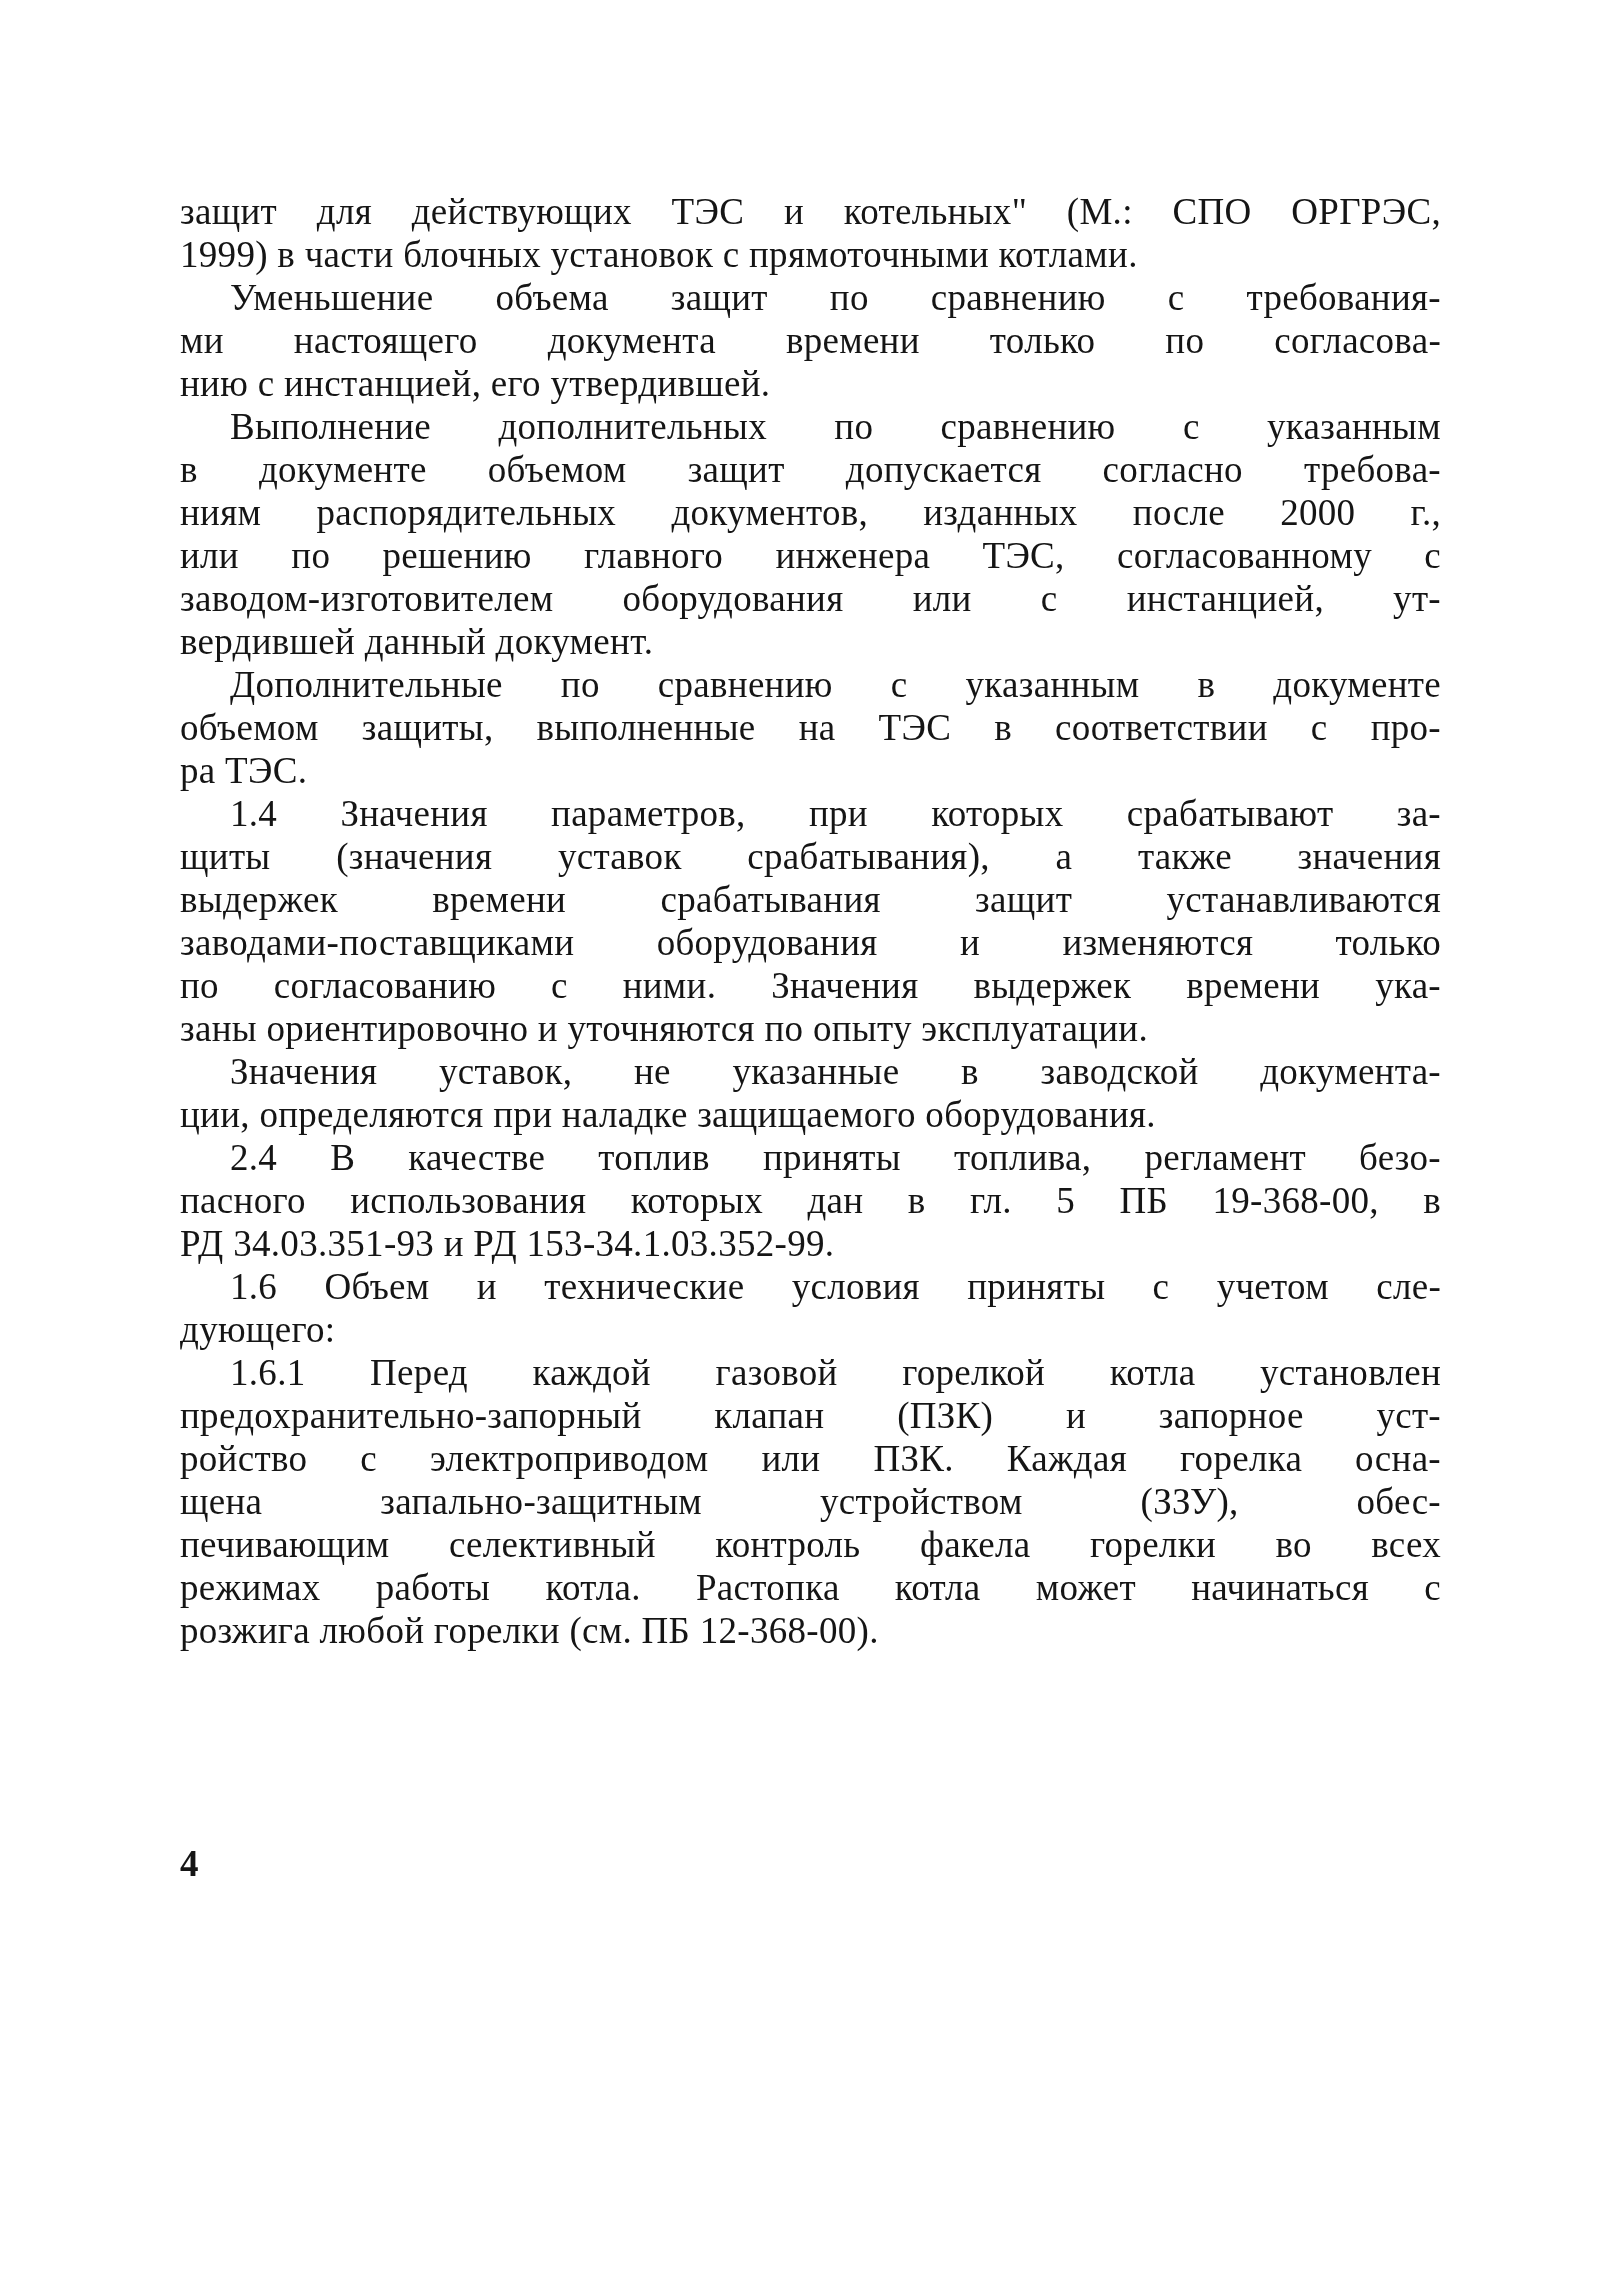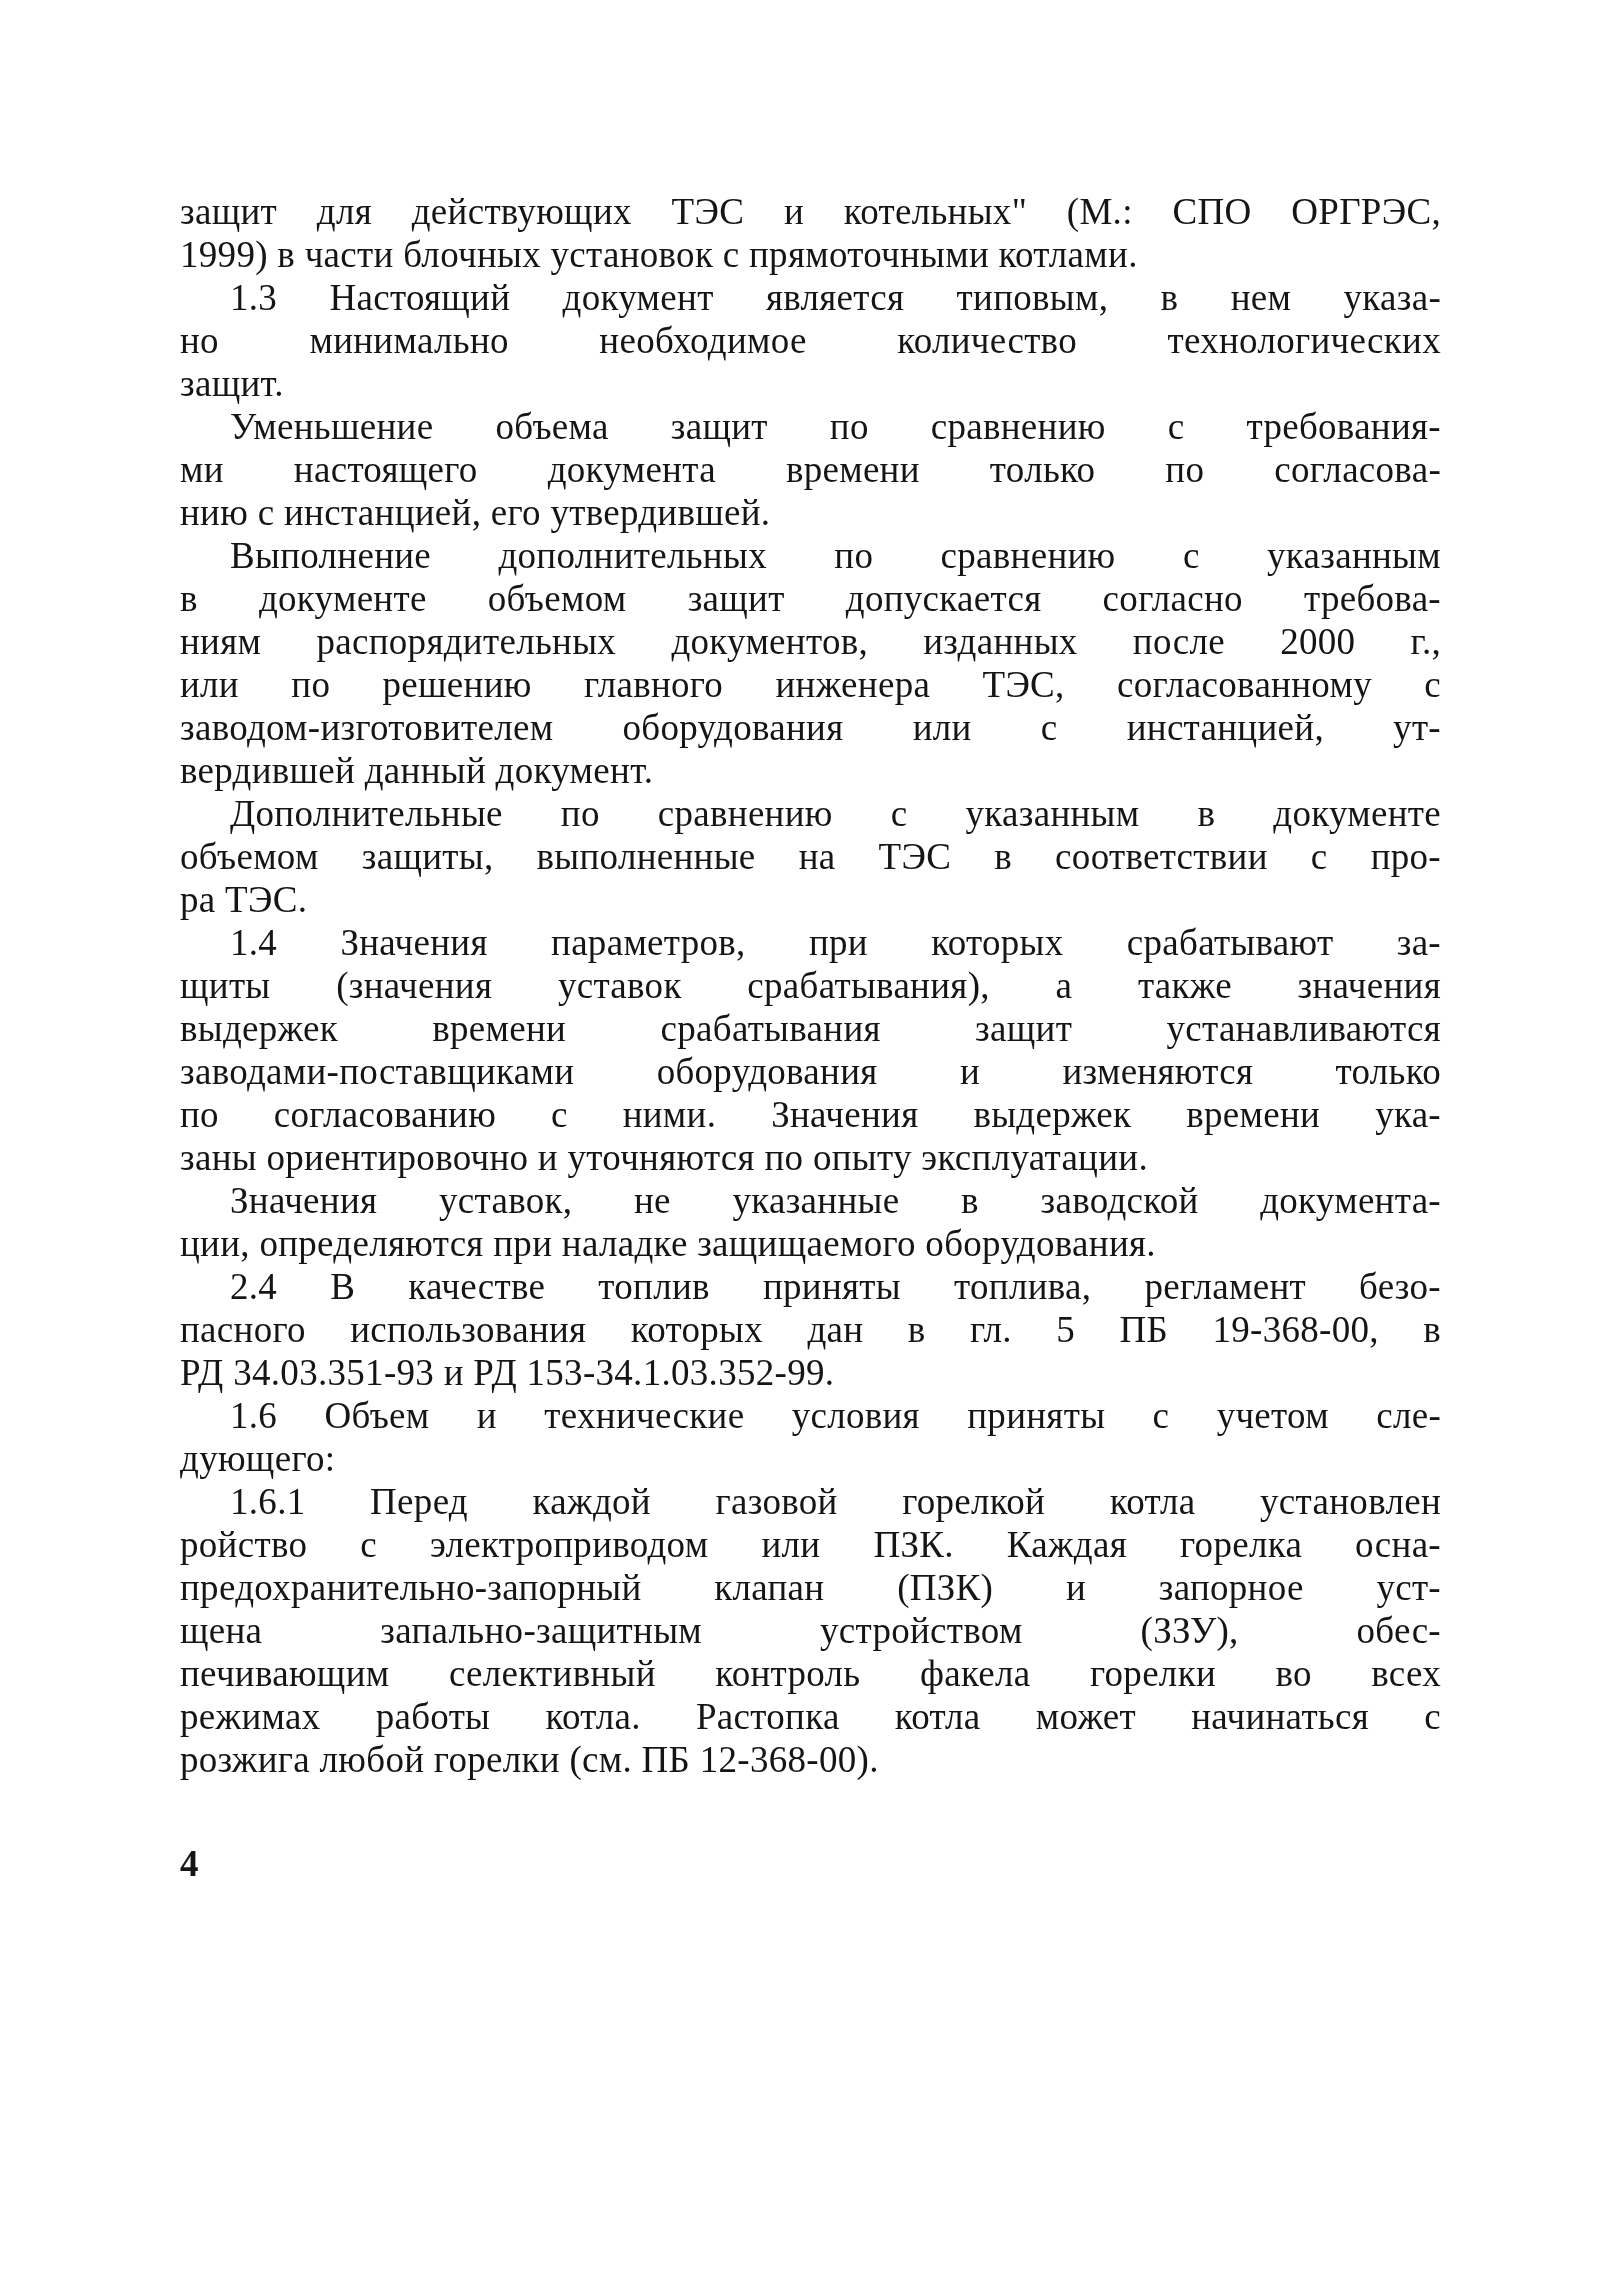--- a/index.html
+++ b/index.html
@@ -54,25 +54,20 @@
 </head>
 <body>
 
 <div class="page">
   <div class="text-block">
       <div class="paragraph">
         <div class="line">защит для действующих ТЭС и котельных" (М.: СПО ОРГРЭС,</div>
         <div class="line para-end">1999) в части блочных установок с прямоточными котлами.</div>
       </div>
       <div class="paragraph">
-        <div class="line indent">1.3 Настоящий документ является типовым, в нем указа-</div>
-        <div class="line">но минимально необходимое количество технологических</div>
-        <div class="line para-end">защит.</div>
-      </div>
-      <div class="paragraph">
         <div class="line indent">Уменьшение объема защит по сравнению с требования-</div>
         <div class="line">ми настоящего документа времени только по согласова-</div>
         <div class="line para-end">нию с инстанцией, его утвердившей.</div>
       </div>
       <div class="paragraph">
         <div class="line indent">Выполнение дополнительных по сравнению с указанным</div>
         <div class="line">в документе объемом защит допускается согласно требова-</div>
         <div class="line">ниям распорядительных документов, изданных после 2000 г.,</div>
         <div class="line">или по решению главного инженера ТЭС, согласованному с</div>
         <div class="line">заводом-изготовителем оборудования или с инстанцией, ут-</div>
@@ -99,22 +94,22 @@
         <div class="line indent">2.4 В качестве топлив приняты топлива, регламент безо-</div>
         <div class="line">пасного использования которых дан в гл. 5 ПБ 19-368-00, в</div>
         <div class="line para-end">РД 34.03.351-93 и РД 153-34.1.03.352-99.</div>
       </div>
       <div class="paragraph">
         <div class="line indent">1.6 Объем и технические условия приняты с учетом сле-</div>
         <div class="line para-end">дующего:</div>
       </div>
       <div class="paragraph">
         <div class="line indent">1.6.1 Перед каждой газовой горелкой котла установлен</div>
+        <div class="line">предохранительно-запорный клапан (ПЗК) и запорное уст-</div>
         <div class="line">ройство с электроприводом или ПЗК. Каждая горелка осна-</div>
-        <div class="line">предохранительно-запорный клапан (ПЗК) и запорное уст-</div>
         <div class="line">щена запально-защитным устройством (ЗЗУ), обес-</div>
         <div class="line">печивающим селективный контроль факела горелки во всех</div>
         <div class="line">режимах работы котла. Растопка котла может начинаться с</div>
         <div class="line para-end">розжига любой горелки (см. ПБ 12-368-00).</div>
       </div>
     </div>
   <div class="page-number">4</div>
 </div>
 
 

